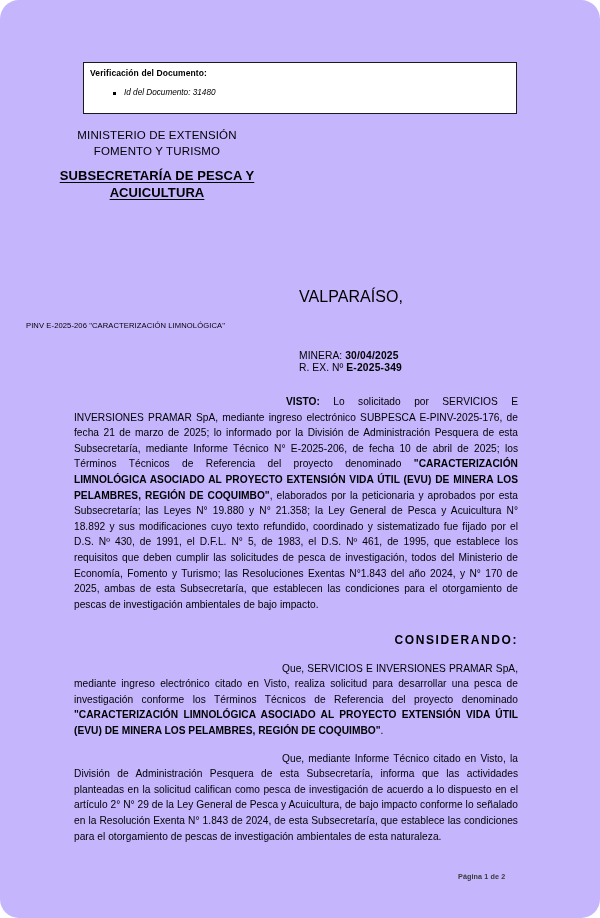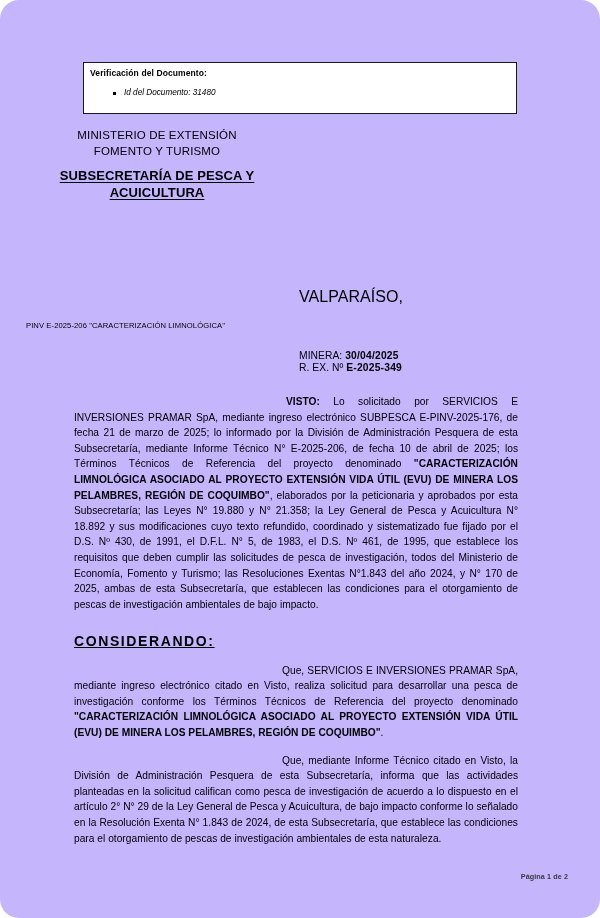--- a/index.html
+++ b/index.html
@@ -162,38 +162,37 @@
     width: 212px;
   }
   .indent-sm {
     display: inline-block;
     width: 208px;
   }
   .b {
     font-weight: bold;
   }
   .considerando {
-    font-size: 14px;
-    font-weight: bold;
-    text-align: left;
+    font-size: 12px;
+    font-weight: bold;
+    text-align: right;
     letter-spacing: 1.6px;
     margin: 20px 0 14px 0;
-    text-decoration: underline;
   }
 
   
   .footer {
     position: absolute;
     left: 458px;
     top: 872px;
     width: 110px;
     font-size: 7.2px;
     font-weight: bold;
     color: #3a3a3a;
-    text-align: right;
+    text-align: left;
     letter-spacing: 0.1px;
   }
 </style>
 </head>
 <body>
 
 <div class="page">
 
   <div class="verif-box">
     <div class="verif-title">Verificación del Documento:</div>

